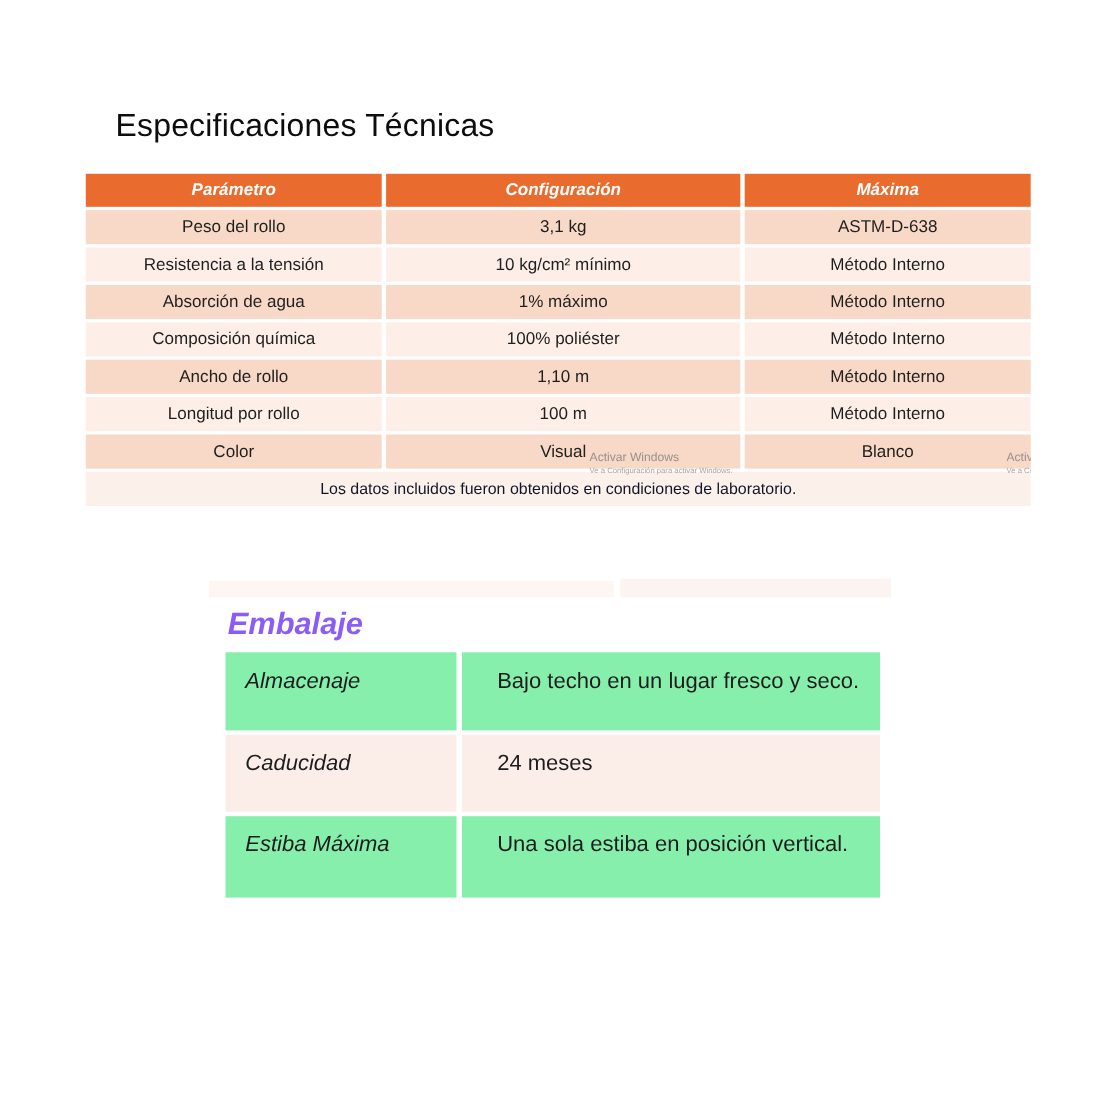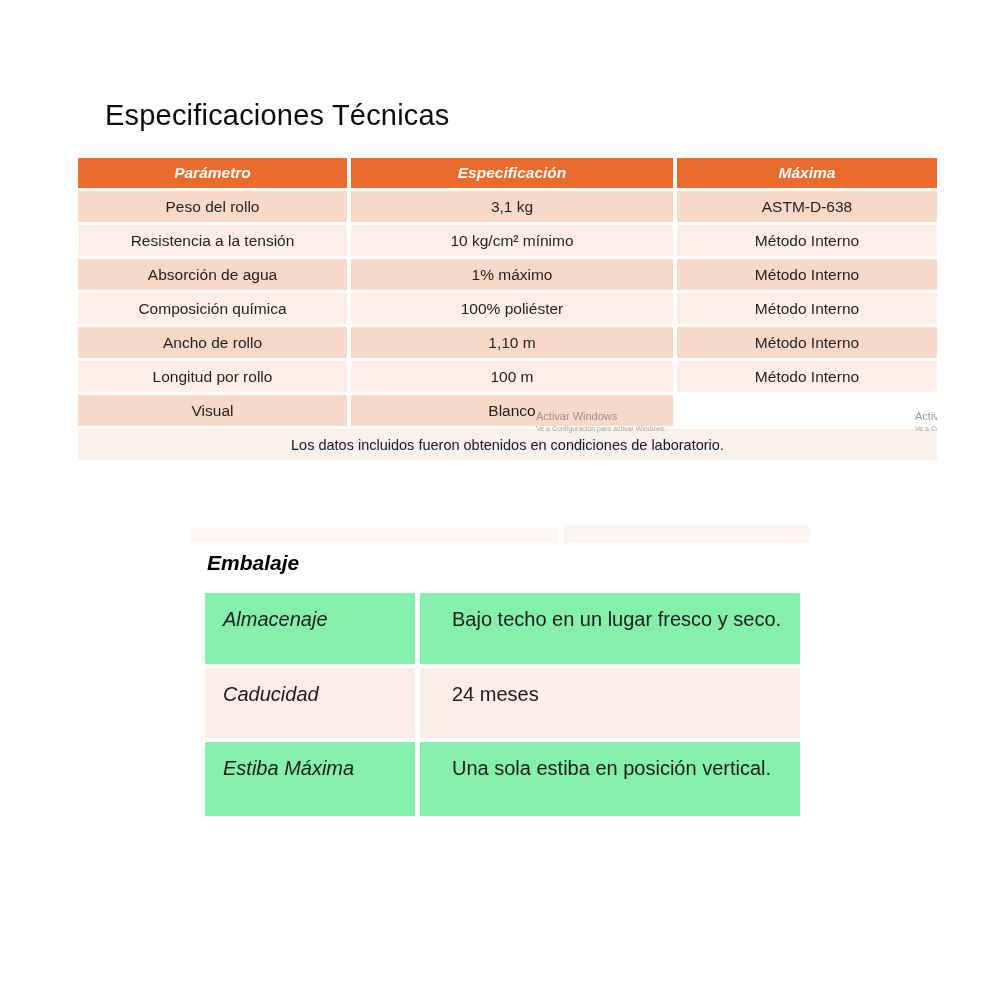--- a/index.html
+++ b/index.html
@@ -47,21 +47,21 @@
   .wm-line2 { font-size: 7px;  color: rgba(135,135,135,0.75); white-space: nowrap; margin-top: 2px; }
 
   
   .strip { position: absolute; pointer-events: none; }
   .strip-left  { left: 190px; top: 528px; width: 368px; height: 15px; background: #fdf6f2; }
   .strip-right { left: 564px; top: 526px; width: 246px; height: 17px; background: #fcf4f0; }
 
   
   .embalaje-heading {
     position: absolute; left: 207px; top: 551px;
-    font-size: 21px; font-weight: 700; font-style: italic; color: #000000;
+    font-size: 28px; font-weight: 700; font-style: italic; color: #8b5cf6;
   }
   .emb-table {
     position: absolute; left: 205px; top: 593px;
     display: grid;
     grid-template-columns: 210px 380px;
     grid-template-rows: 71px 70px 74px;
     gap: 4px 5px;
   }
   .emb-table .cell {
     font-size: 20px; line-height: 1.45; color: #1c1c1c;
@@ -74,21 +74,21 @@
 </style>
 </head>
 <body>
 
 <div class="page">
 
   <h1 class="page-title">Especificaciones Técnicas</h1>
 
   <div class="spec-table">
     <div class="cell th">Parámetro</div>
-    <div class="cell th">Especificación</div>
+    <div class="cell th">Configuración</div>
     <div class="cell th">Máxima</div>
 
     <div class="cell row-dark">Peso del rollo</div>
     <div class="cell row-dark">3,1 kg</div>
     <div class="cell row-dark">ASTM-D-638</div>
 
     <div class="cell row-light">Resistencia a la tensión</div>
     <div class="cell row-light">10 kg/cm² mínimo</div>
     <div class="cell row-light">Método Interno</div>
 
@@ -101,20 +101,21 @@
     <div class="cell row-light">Método Interno</div>
 
     <div class="cell row-dark">Ancho de rollo</div>
     <div class="cell row-dark">1,10 m</div>
     <div class="cell row-dark">Método Interno</div>
 
     <div class="cell row-light">Longitud por rollo</div>
     <div class="cell row-light">100 m</div>
     <div class="cell row-light">Método Interno</div>
 
+    <div class="cell row-dark">Color</div>
     <div class="cell row-dark">Visual</div>
     <div class="cell row-dark">Blanco</div>
 
     <div class="footnote">Los datos incluidos fueron obtenidos en condiciones de laboratorio.</div>
   </div>
 
   <div class="watermark wm-center">
     <div class="wm-line1">Activar Windows</div>
     <div class="wm-line2">Ve a Configuración para activar Windows.</div>
   </div>

